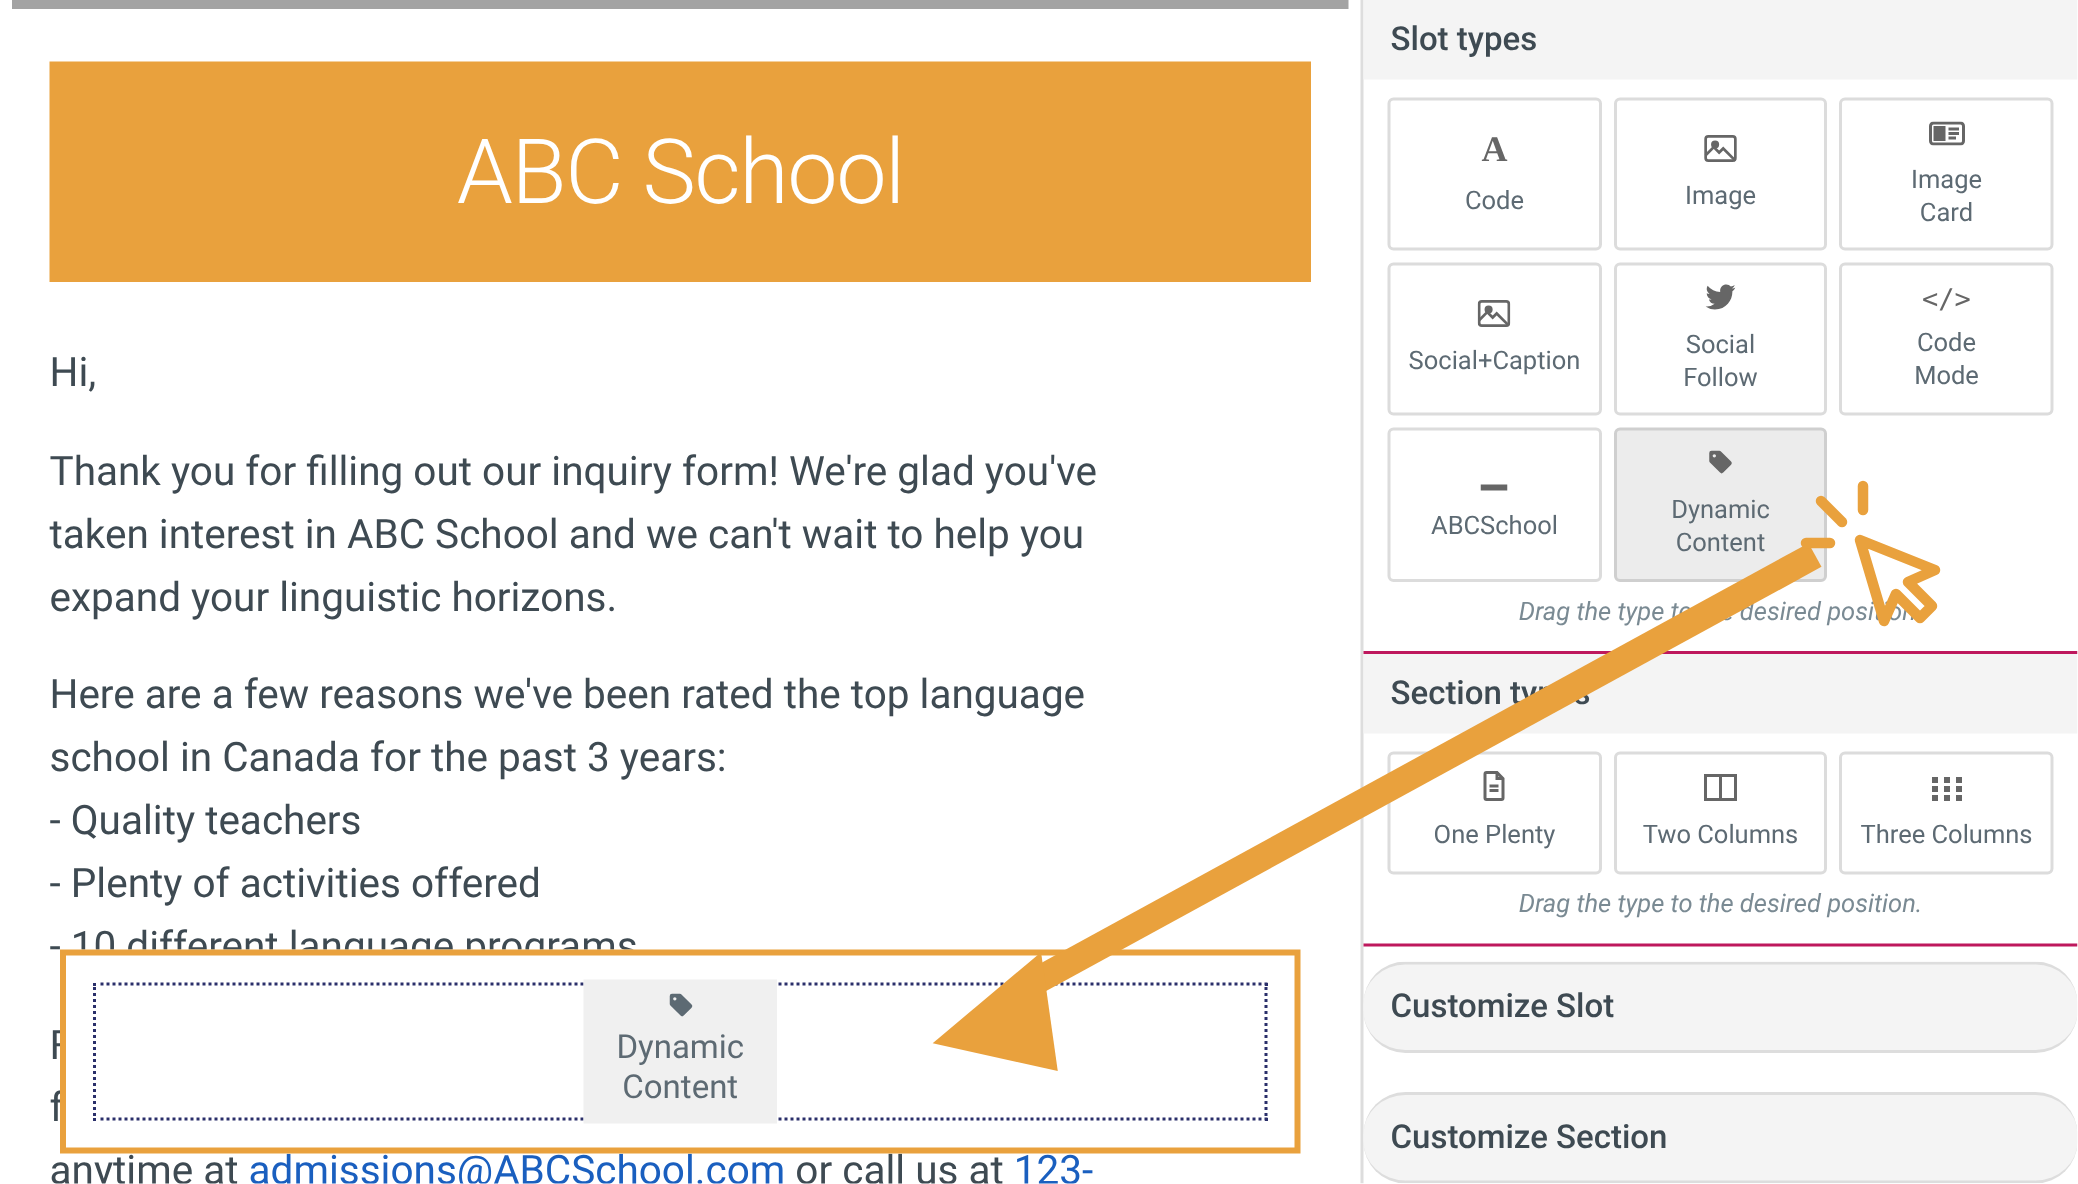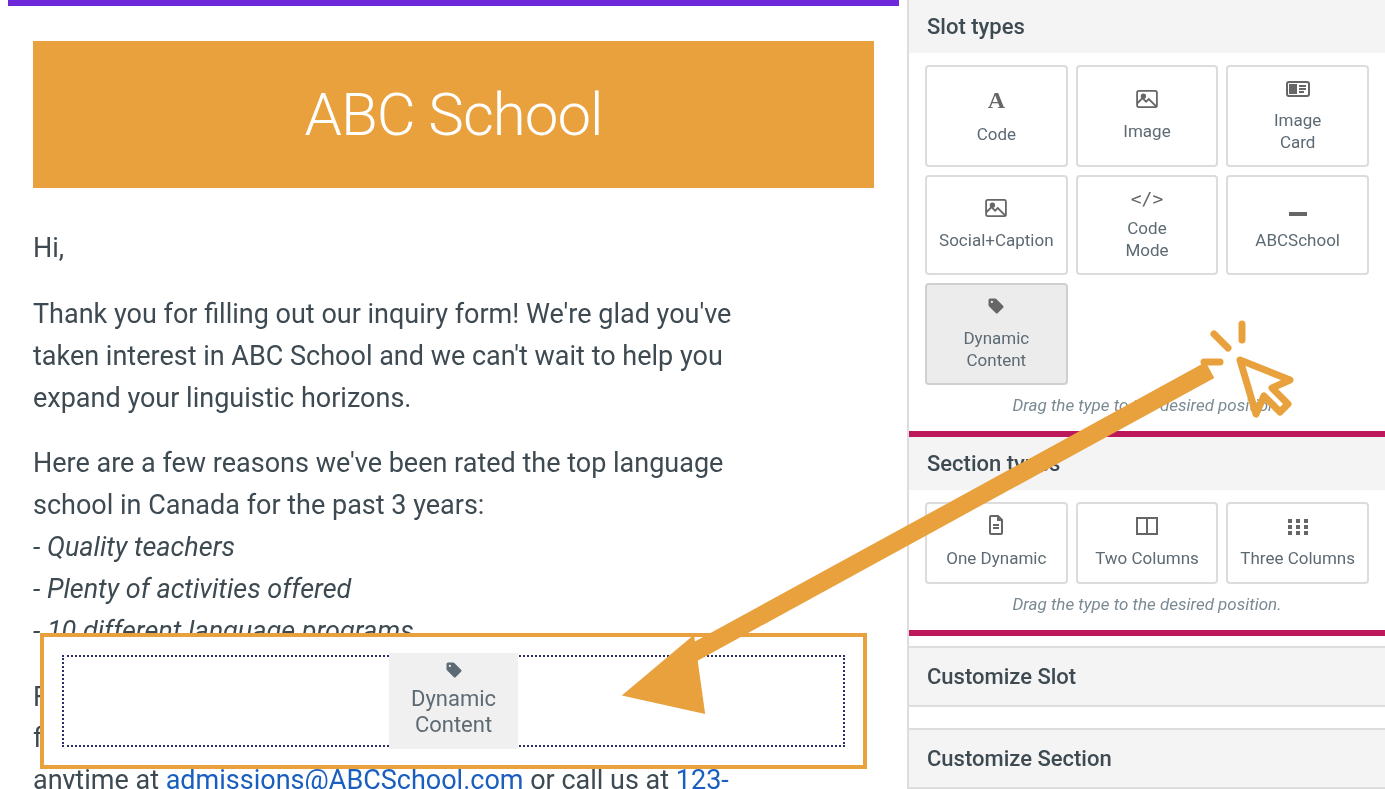--- a/index.html
+++ b/index.html
@@ -11,21 +11,21 @@
     overflow: hidden;
     position: relative;
   }
   .main-layout {
     display: flex;
     height: 789px;
   }
   .editor-pane {
     flex: 1;
     padding: 35px 25px 0 25px;
-    border-top: 6px solid #6d28d9;
+    border-top: 6px solid #a3a3a3;
     position: relative;
     margin-right: 8px;
     margin-left: 8px;
   }
   .banner {
     background: #e9a13d;
     color: #fff;
     text-align: center;
     padding: 38px 10px;
     font-size: 60px;
@@ -33,21 +33,21 @@
     margin: 0 0 40px 0;
     letter-spacing: -1px;
   }
   .email-body {
     color: #3e4a52;
     font-size: 27px;
     line-height: 1.55;
     max-width: 740px;
   }
   .email-body p { margin-bottom: 24px; }
-  .email-body ul { list-style: none; margin-left: 0; font-style: italic; }
+  .email-body ul { list-style: none; margin-left: 0; }
   .email-body li::before { content: "- "; margin-left: -2px; }
   .email-body li { margin-left: 2px; }
   a.fake-link { color: #1a5fbf; text-decoration: underline; cursor: pointer; }
 
   .drop-target {
     position: absolute;
     left: 32px;
     right: 32px;
     bottom: 20px;
     border: 4px solid #e9a13d;
@@ -75,21 +75,21 @@
   
   .sidebar {
     width: 478px;
     border-left: 2px solid #ddd;
     background: #fff;
     display: flex;
     flex-direction: column;
     height: 789px;
   }
   .panel {
-    border-bottom: 6px solid #be185d;
+    border-bottom: 2px solid #be185d;
   }
   .panel-header {
     background: #f4f4f4;
     font-size: 22px;
     font-weight: 500;
     color: #3e4a52;
     padding: 14px 18px;
   }
   .panel-body { padding: 12px 16px 2px 16px; }
   .grid {
@@ -129,20 +129,21 @@
   }
   .panel-collapsed {
     background: #f4f4f4;
     font-size: 22px;
     font-weight: 500;
     color: #3e4a52;
     padding: 16px 18px;
     border-bottom: 2px solid #ddd;
     border-top: 2px solid #ddd;
     cursor: pointer;
+    border-radius: 28px;
   }
   .panel-collapsed.first { margin-top: 10px; }
 
   
   .arrow-overlay {
     position: absolute;
     top: 0; left: 0;
     width: 1385px; height: 789px;
     pointer-events: none;
     z-index: 50;
@@ -243,20 +244,29 @@
               <svg width="22" height="18" viewBox="0 0 24 20" fill="none" stroke="#666" stroke-width="2">
                   <rect x="1" y="1" width="22" height="18" rx="2"></rect>
                   <circle cx="8" cy="7" r="2" fill="#666"></circle>
                   <path d="M1 15l6-6 4 4 3-3 9 9" fill="none"></path>
                 </svg>
             </span>
             <span>Social+Caption</span>
           </div>
 
 
+          <div class="tile">
+            <span class="ico">
+              <svg width="20" height="18" viewBox="0 0 24 20" fill="#666">
+                  <path d="M24 2.3a9.8 9.8 0 01-2.8.8 4.9 4.9 0 002.2-2.7 9.9 9.9 0 01-3.1 1.2A4.9 4.9 0 0016.6 0c-2.7 0-4.9 2.2-4.9 4.9 0 .4 0 .8.1 1.1A14 14 0 011.7.9 4.9 4.9 0 003.2 7.5a4.9 4.9 0 01-2.2-.6v.1c0 2.4 1.7 4.4 3.9 4.8a4.9 4.9 0 01-2.2.1 4.9 4.9 0 004.6 3.4A9.9 9.9 0 010 17.5 14 14 0 007.5 20c9.1 0 14-7.5 14-14v-.6A10 10 0 0024 2.3z"></path>
+                </svg>
+            </span>
+            <span style="white-space:pre-line;">Social
+Follow</span>
+          </div>
 
           <div class="tile">
             <span class="ico" style="font-family:monospace;font-size:18px;">&lt;/&gt;</span>
             <span style="white-space:pre-line;">Code
 Mode</span>
           </div>
 
           <div class="tile">
             <span class="ico">
               <svg width="18" height="6" viewBox="0 0 18 6">
@@ -288,21 +298,21 @@
 
           <div class="tile">
             <span class="ico">
               <svg width="16" height="20" viewBox="0 0 16 20" fill="none" stroke="#666" stroke-width="2">
                   <path d="M10 1H3a1 1 0 00-1 1v16a1 1 0 001 1h10a1 1 0 001-1V5l-4-4z"></path>
                   <path d="M10 1v4h4"></path>
                   <line x1="5" y1="10" x2="11" y2="10"></line>
                   <line x1="5" y1="13" x2="11" y2="13"></line>
                 </svg>
             </span>
-            <span>One Dynamic</span>
+            <span>One Plenty</span>
           </div>
 
           <div class="tile">
             <span class="ico">
               <svg width="22" height="18" viewBox="0 0 22 18" fill="none" stroke="#666" stroke-width="2">
                   <rect x="1" y="1" width="20" height="16"></rect>
                   <line x1="11" y1="1" x2="11" y2="17"></line>
                 </svg>
             </span>
             <span>Two Columns</span>

